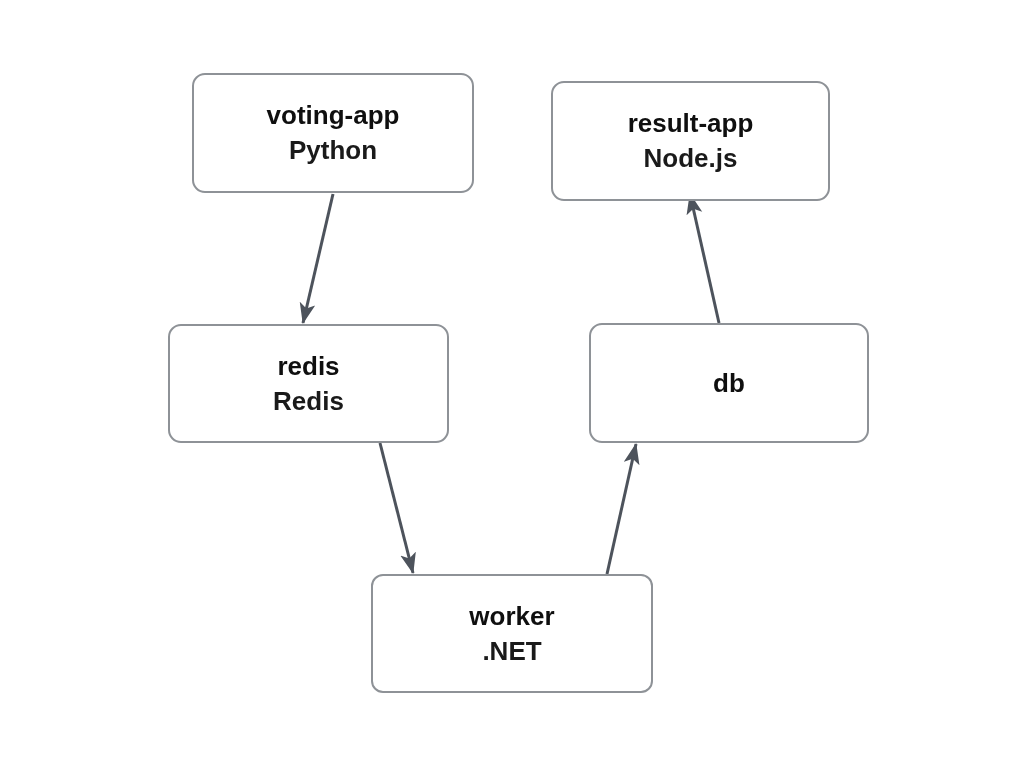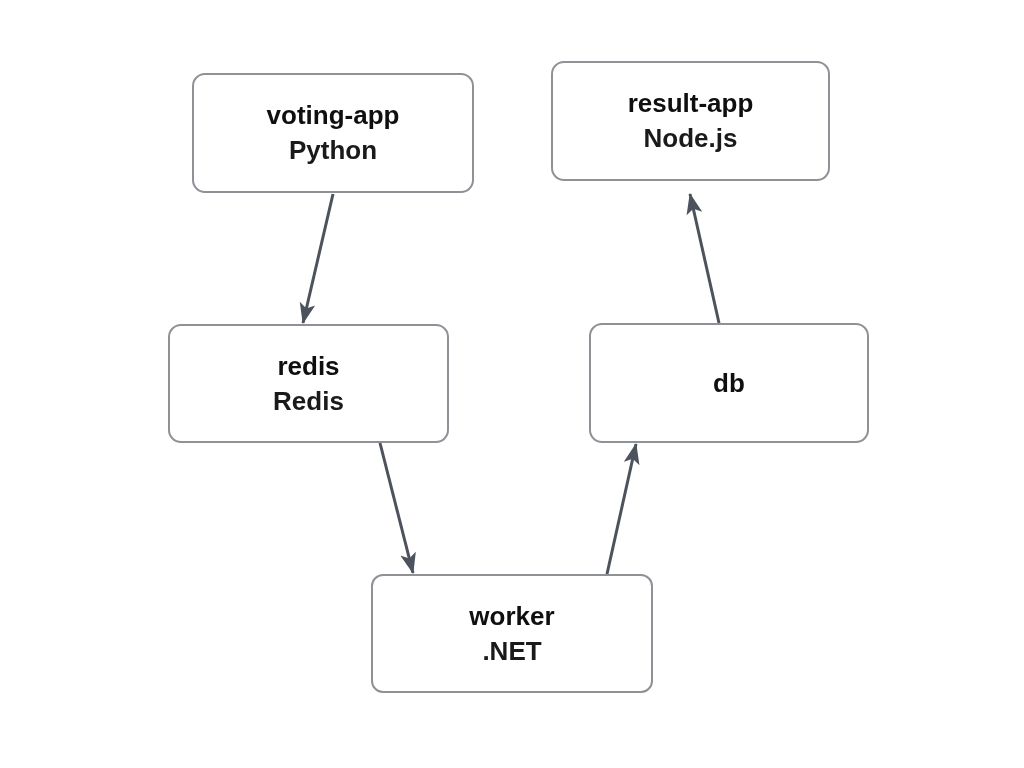--- a/index.html
+++ b/index.html
@@ -65,21 +65,21 @@
         <line x1="607" y1="574" x2="636" y2="444" stroke="#4d535c" stroke-width="3" marker-end="url(#arrowhead)"></line>
         <line x1="719" y1="323" x2="690" y2="194" stroke="#4d535c" stroke-width="3" marker-end="url(#arrowhead)"></line>
       </g>
   </svg>
 
   <div class="node" style="left: 192px; top: 73px; width: 282px; height: 120px;">
     <div class="title">voting-app</div>
     <div class="subtitle">Python</div>
   </div>
 
-  <div class="node" style="left: 551px; top: 61px; width: 279px; height: 120px;">
+  <div class="node" style="left: 551px; top: 81px; width: 279px; height: 120px;">
     <div class="title">result-app</div>
     <div class="subtitle">Node.js</div>
   </div>
 
   <div class="node" style="left: 168px; top: 324px; width: 281px; height: 119px;">
     <div class="title">redis</div>
     <div class="subtitle">Redis</div>
   </div>
 
   <div class="node" style="left: 589px; top: 323px; width: 280px; height: 120px; gap: 12px;">

